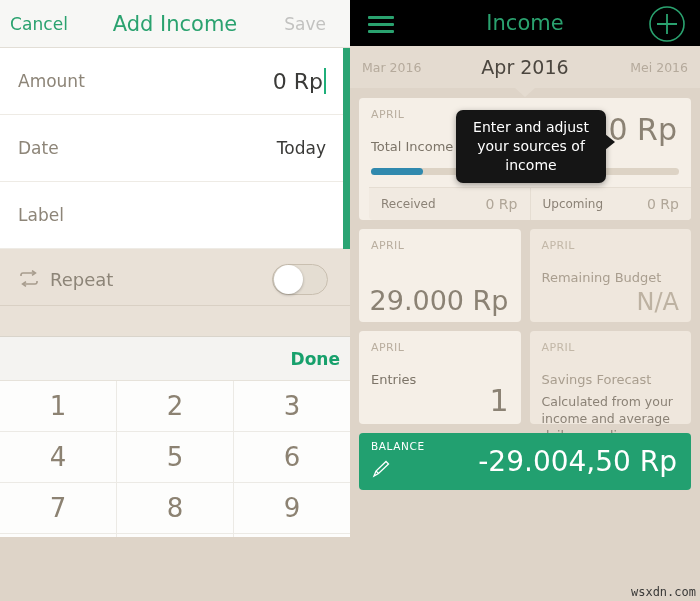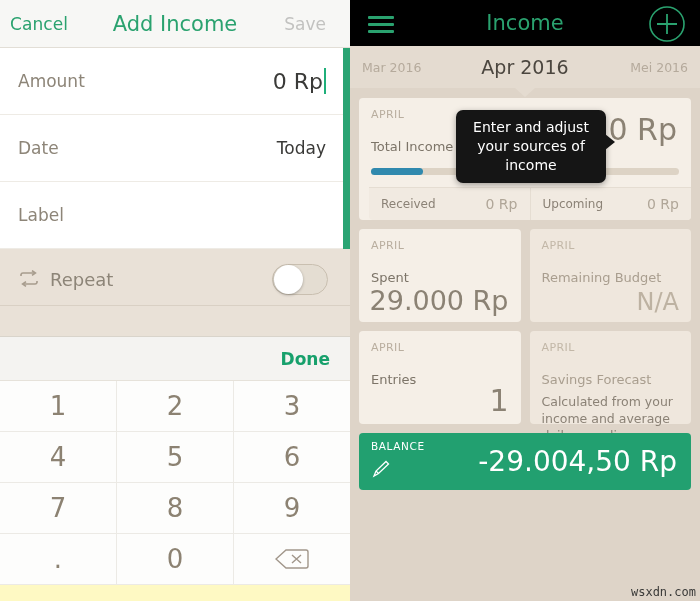--- a/index.html
+++ b/index.html
@@ -7,21 +7,21 @@
     width: 700px; height: 601px;
     font-family: "DejaVu Sans", sans-serif;
     background: #ded4c8;
     overflow: hidden;
   }
   #app { position: relative; width: 700px; height: 601px; display: flex; }
 
   
   #left-pane {
     position: relative;
-    width: 350px; height: 601px;
+    width: 350px; height: 537px;
     background: #fef9c3;
     overflow: hidden;
   }
   #left-navbar {
     position: relative;
     height: 48px;
     background: #f7f7f5;
     border-bottom: 1px solid #e2ded6;
     display: flex; align-items: center;
   }
@@ -93,21 +93,21 @@
     box-shadow: 0 1px 3px rgba(0,0,0,.28);
   }
   .repeat-gap { height: 30px; background: #e9e1d7; }
 
   #done-bar {
     height: 45px;
     background: #f4f3f1;
     border-top: 1px solid #d9d4cb;
     border-bottom: 1px solid #e6e2da;
     display: flex; align-items: center; justify-content: flex-end;
-    padding-right: 20px;
+    padding-right: 10px;
   }
   #done-bar .done-btn { font-size: 17px; color: #17a06c; font-weight: bold; cursor: pointer; }
 
   #keypad { display: grid; grid-template-columns: 117px 117px 116px; }
   .key {
     height: 51px;
     background: #fdfdfc;
     border-right: 1px solid #eceae5;
     border-bottom: 1px solid #eceae5;
     display: flex; align-items: center; justify-content: center;
@@ -396,21 +396,20 @@
           <div class="sub-cell">
             <span class="sc-label">Upcoming</span>
             <span class="sc-value">0 Rp</span>
           </div>
         </div>
       </div>
 
       <div class="grid-2">
         <div class="card card-spent">
           <div class="c-month">APRIL</div>
-          <div class="c-title">Spent</div>
           <div class="c-bignum">29.000 Rp</div>
         </div>
         <div class="card card-remaining">
           <div class="c-month">APRIL</div>
           <div class="c-title">Remaining Budget</div>
           <div class="c-bignum">N/A</div>
         </div>
       </div>
 
       <div class="grid-2">

